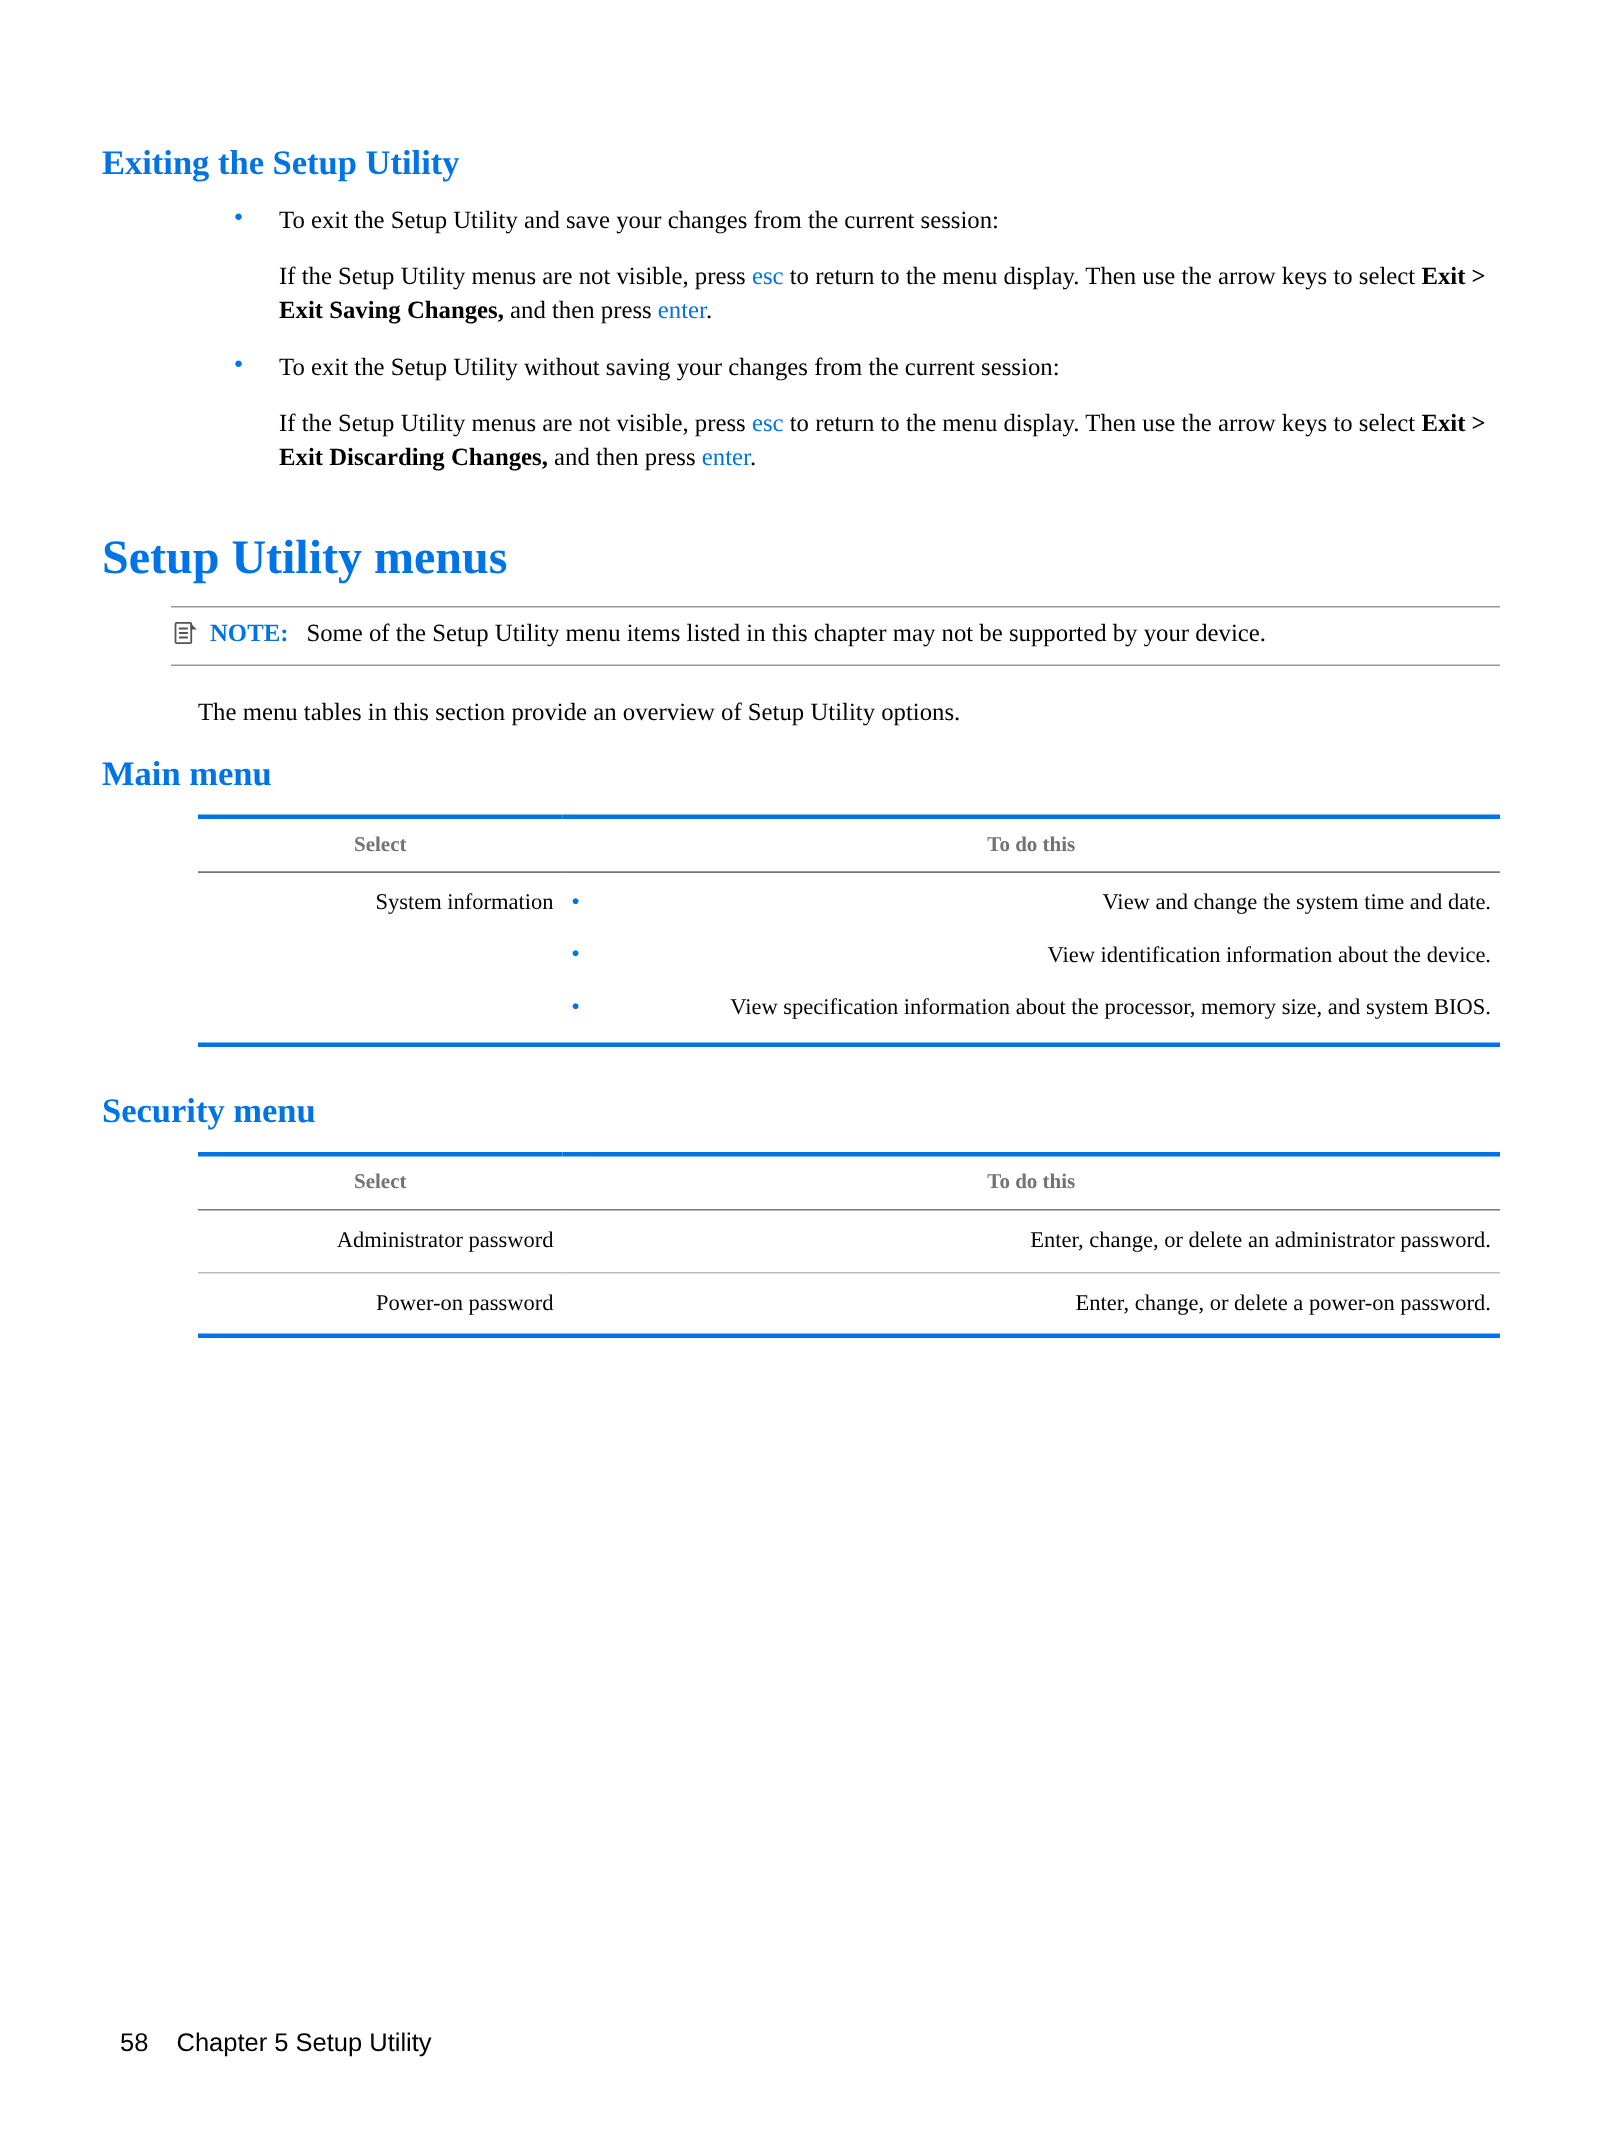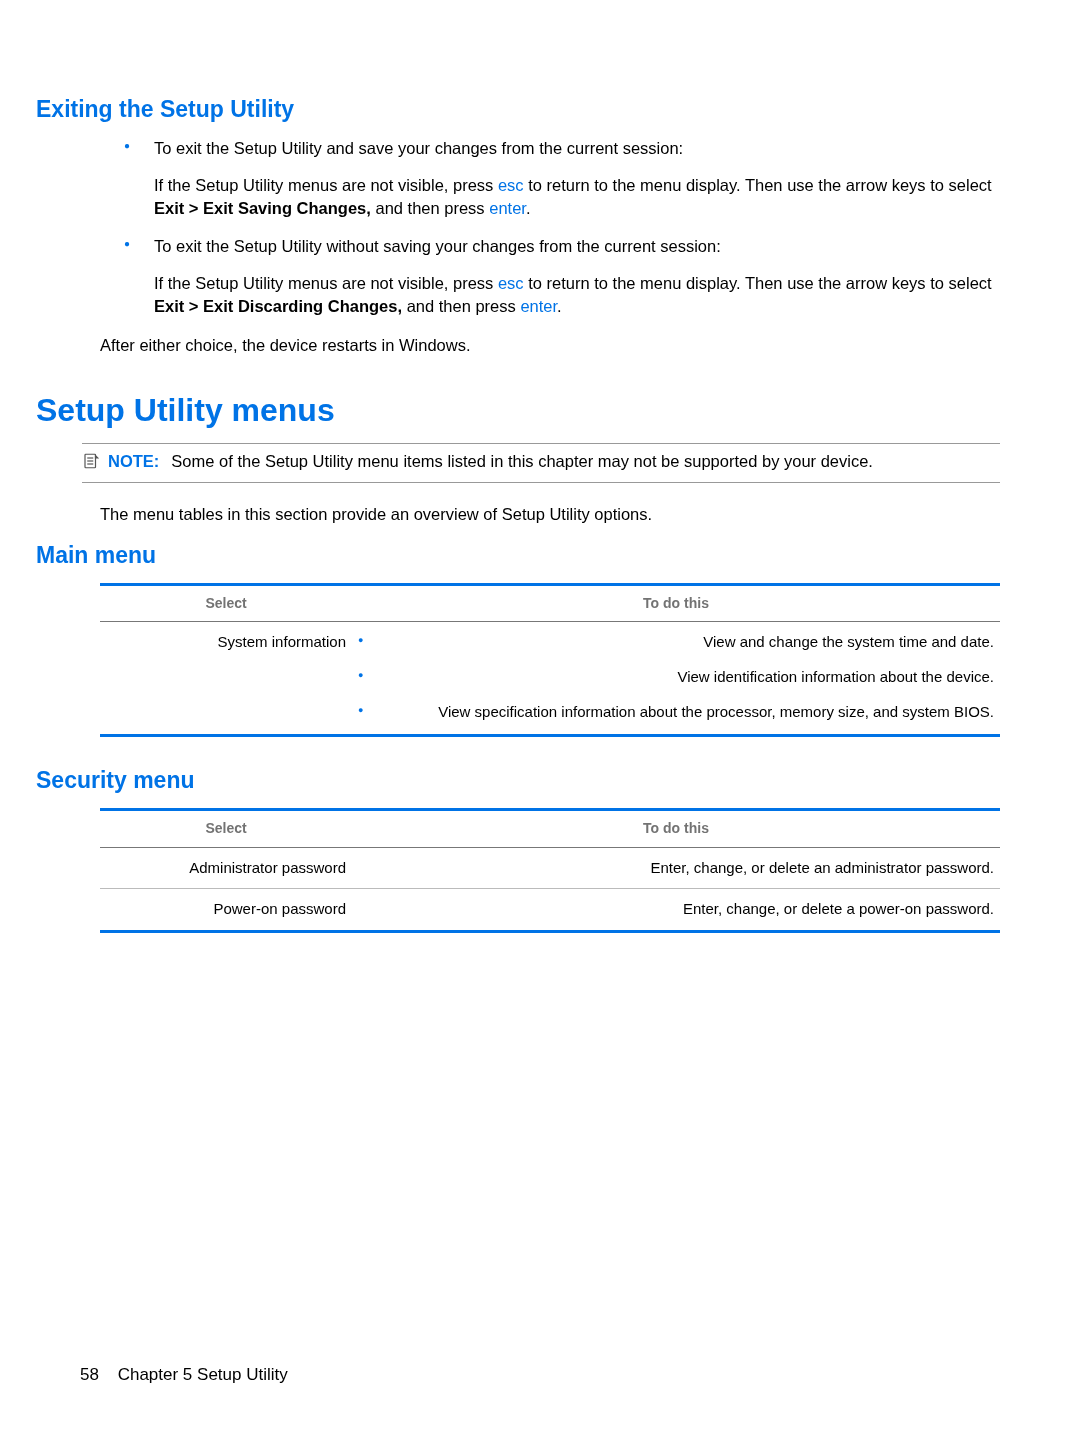--- a/index.html
+++ b/index.html
@@ -6,21 +6,22 @@
   html, body { margin: 0; padding: 0; }
   body {
     width: 1080px;
     height: 1437px;
     font-family: Arial, Helvetica, sans-serif;
     color: #000;
     background: #fff;
     position: relative;
   }
   .page {
-    padding: 96px 80px 60px 36px;
+    padding: 96px 80px 60px 68px;
+    font-family: Liberation Serif, serif;
   }
   .h2 {
     color: #0073e6;
     font-size: 23px;
     font-weight: bold;
     margin: 0 0 14px 0;
   }
   .h1 {
     color: #0073e6;
     font-size: 32px;
@@ -110,21 +111,21 @@
   ul.table-bullets li::before {
     content: "●";
     position: absolute;
     left: 0;
     top: 2px;
     color: #0073e6;
     font-size: 9px;
   }
   .footer {
     position: absolute;
-    bottom: 52px;
+    bottom: 65px;
     left: 80px;
     font-size: 17px;
   }
   .footer .pn { margin-right: 14px; }
   .section-gap { height: 30px; }
 </style>
 </head>
 <body>
 
 <div class="page">
@@ -141,21 +142,20 @@
         </div>
       </li>
       <li>
         <span>To exit the Setup Utility without saving your changes from the current session:</span>
         <div class="sub-para">
           <span>If the Setup Utility menus are not visible, press </span><span class="key">esc</span><span> to return to the menu display. Then use the arrow keys to select </span><span class="bold">Exit &gt; Exit Discarding Changes,</span><span> and then press </span><span class="key">enter</span><span>.</span>
         </div>
       </li>
     </ul>
 
-    <p class="para">After either choice, the device restarts in Windows.</p>
   </div>
 
   <div class="h1">Setup Utility menus</div>
 
   <div class="body-block" style="margin-left:46px;">
     <div class="note-row">
       <span class="note-icon">
         <svg width="18" height="18" viewBox="0 0 24 24" fill="none" stroke="#555" stroke-width="1.6">
           <rect x="4" y="3" width="14" height="18" rx="1"></rect>
           <path d="M18 5 L21 8 L18 8 Z" fill="#555"></path>

